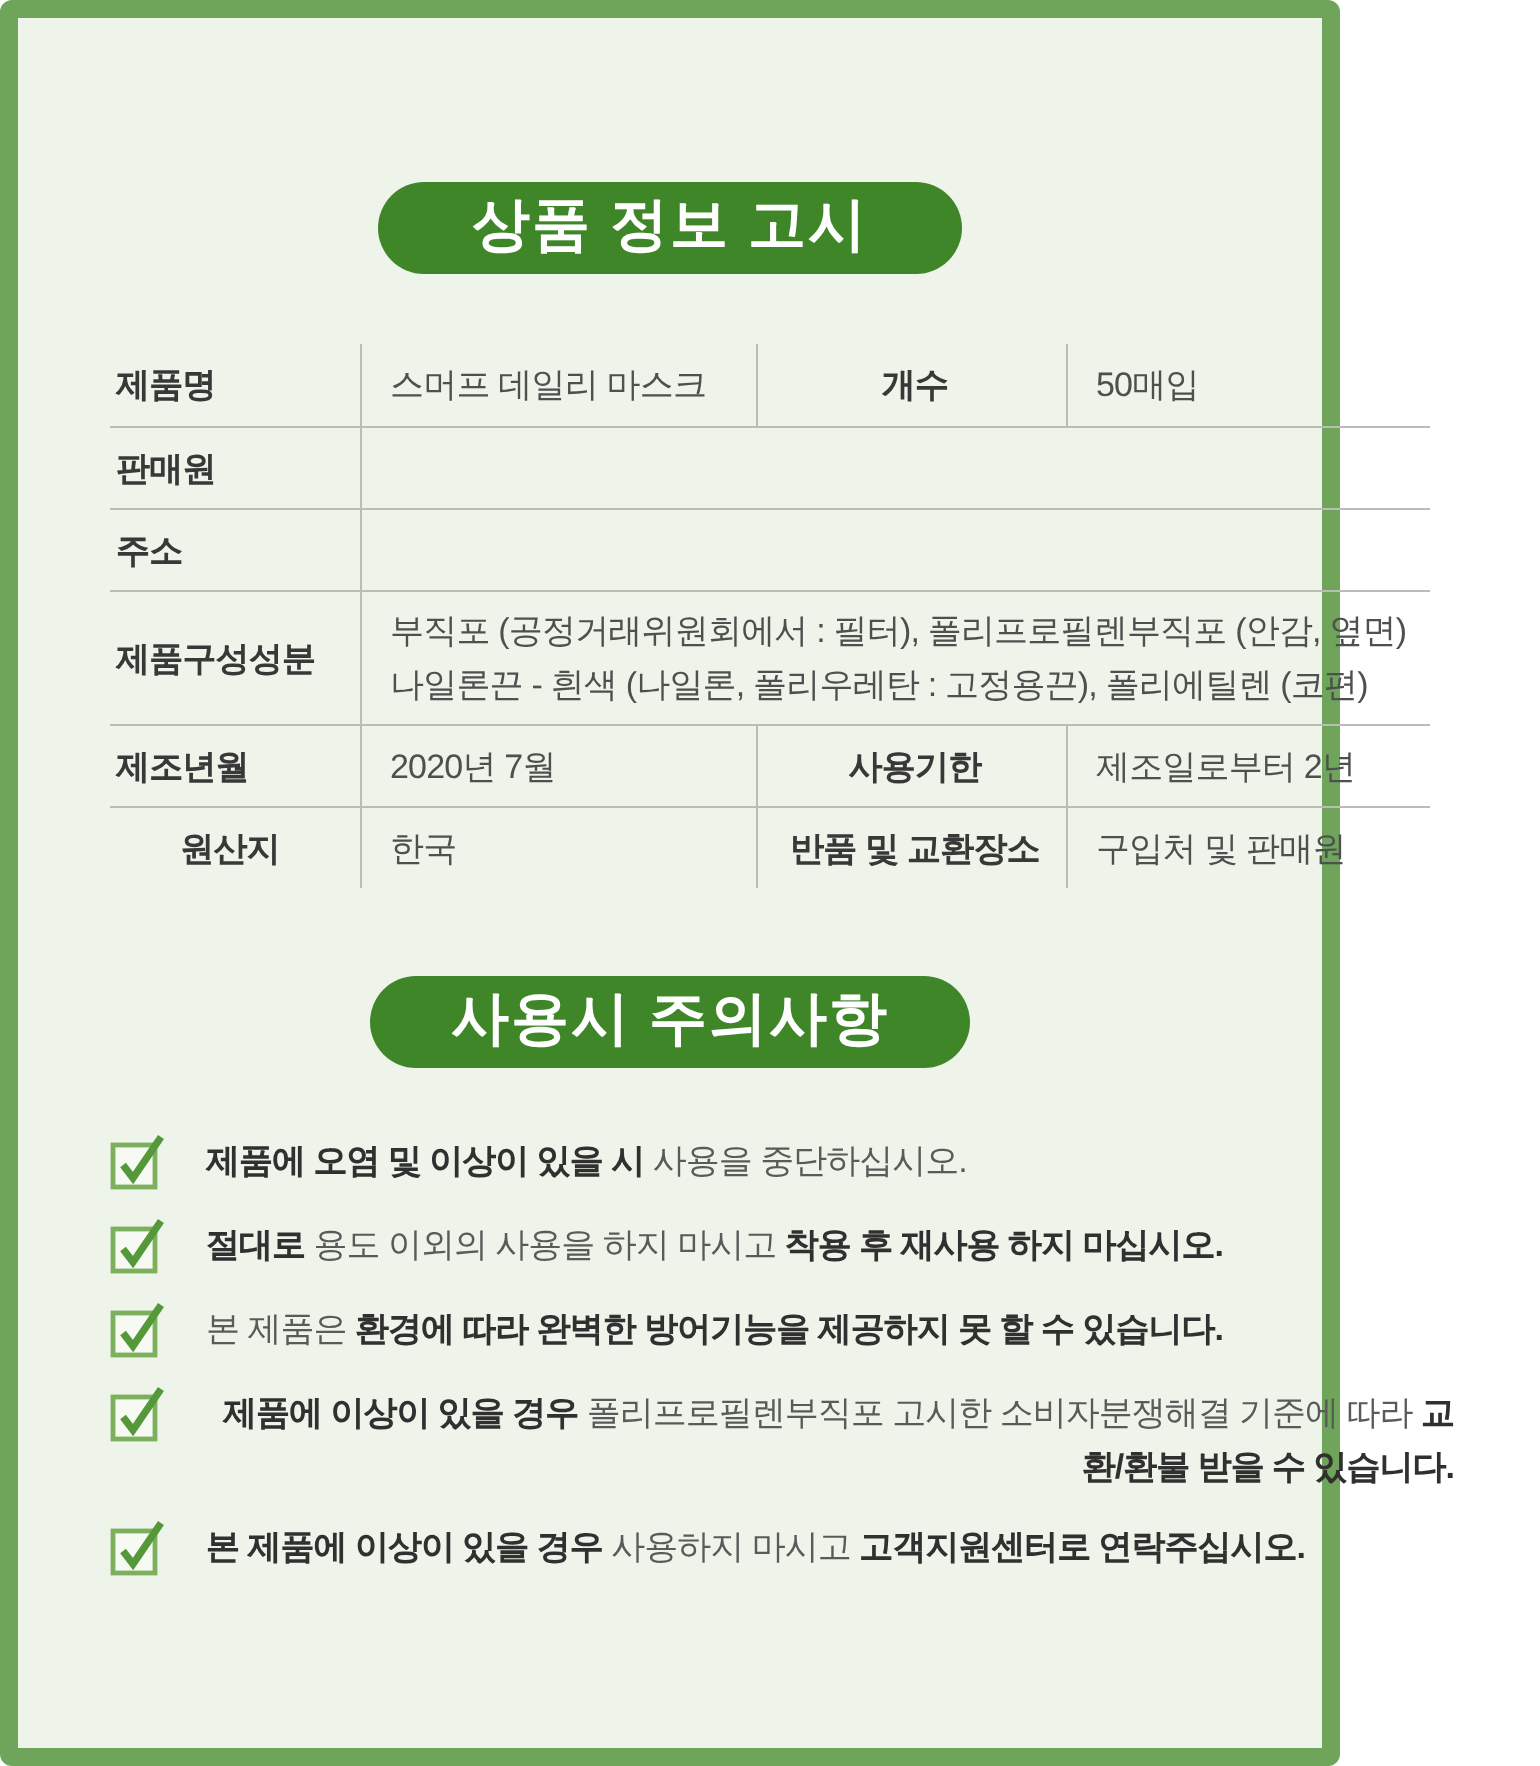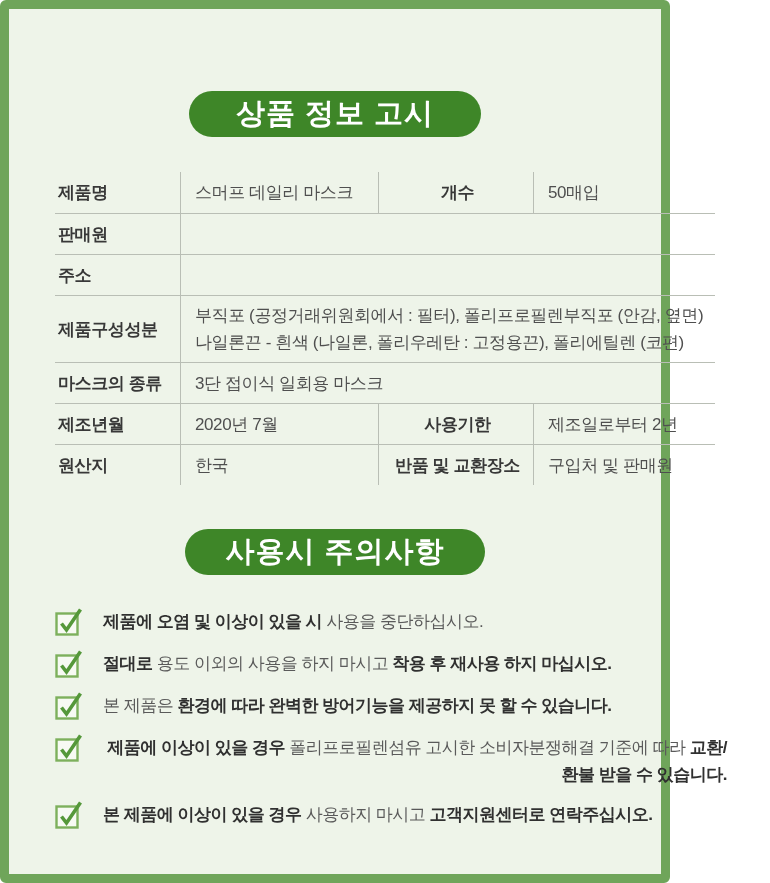--- a/index.html
+++ b/index.html
@@ -148,42 +148,34 @@
         <div class="tcell label" style="grid-column: span 1;">
           <div>제품구성성분</div>
         </div>
         <div class="tcell value vline" style="grid-column: span 3;">
           <div>부직포 (공정거래위원회에서 : 필터), 폴리프로필렌부직포 (안감, 옆면)</div>
           <div>나일론끈 - 흰색 (나일론, 폴리우레탄 : 고정용끈), 폴리에틸렌 (코편)</div>
         </div>
       </div>
       <div class="trow">
         <div class="tcell label" style="grid-column: span 1;">
-          <div>마스크의 종류</div>
-        </div>
-        <div class="tcell value vline" style="grid-column: span 3;">
-          <div>3단 접이식 일회용 마스크</div>
-        </div>
-      </div>
-      <div class="trow">
-        <div class="tcell label" style="grid-column: span 1;">
           <div>제조년월</div>
         </div>
         <div class="tcell value vline" style="grid-column: span 1;">
           <div>2020년 7월</div>
         </div>
         <div class="tcell label vline" style="grid-column: span 1;">
           <div>사용기한</div>
         </div>
         <div class="tcell value vline" style="grid-column: span 1;">
           <div>제조일로부터 2년</div>
         </div>
       </div>
       <div class="trow">
-        <div class="tcell label" style="grid-column: span 1;">
+        <div class="tcell label" style="grid-column: span 1; align-items: center;">
           <div>원산지</div>
         </div>
         <div class="tcell value vline" style="grid-column: span 1;">
           <div>한국</div>
         </div>
         <div class="tcell label vline" style="grid-column: span 1;">
           <div>반품 및 교환장소</div>
         </div>
         <div class="tcell value vline" style="grid-column: span 1;">
           <div>구입처 및 판매원</div>
@@ -215,21 +207,21 @@
   <rect x="1.5" y="6.5" width="21" height="21" fill="var(--checkbox_fill)" stroke="var(--checkbox_border)" stroke-width="2.4"></rect>
   <path d="M6.5 16.5 L11.5 23 L25.5 2.5" fill="none" stroke="var(--check_green)" stroke-width="3.6" stroke-linecap="butt" stroke-linejoin="miter"></path>
 </svg>
         <p class="check-text"><span class="seg-regular">본 제품은 </span><span class="seg-bold">환경에 따라 완벽한 방어기능을 제공하지 못 할 수 있습니다.</span></p>
       </li>
       <li class="check-item">
         <svg class="checkbox-icon" viewBox="0 0 30 30" xmlns="http://www.w3.org/2000/svg">
   <rect x="1.5" y="6.5" width="21" height="21" fill="var(--checkbox_fill)" stroke="var(--checkbox_border)" stroke-width="2.4"></rect>
   <path d="M6.5 16.5 L11.5 23 L25.5 2.5" fill="none" stroke="var(--check_green)" stroke-width="3.6" stroke-linecap="butt" stroke-linejoin="miter"></path>
 </svg>
-        <p class="check-text"><span class="seg-bold">제품에 이상이 있을 경우 </span><span class="seg-regular">폴리프로필렌섬유 고시한 소비자분쟁해결 기준에 따라 </span><span class="seg-bold">교환/환불 받을 수 있습니다.</span></p>
+        <p class="check-text"><span class="seg-bold">제품에 이상이 있을 경우 </span><span class="seg-regular">폴리프로필렌부직포 고시한 소비자분쟁해결 기준에 따라 </span><span class="seg-bold">교환/환불 받을 수 있습니다.</span></p>
       </li>
       <li class="check-item">
         <svg class="checkbox-icon" viewBox="0 0 30 30" xmlns="http://www.w3.org/2000/svg">
   <rect x="1.5" y="6.5" width="21" height="21" fill="var(--checkbox_fill)" stroke="var(--checkbox_border)" stroke-width="2.4"></rect>
   <path d="M6.5 16.5 L11.5 23 L25.5 2.5" fill="none" stroke="var(--check_green)" stroke-width="3.6" stroke-linecap="butt" stroke-linejoin="miter"></path>
 </svg>
         <p class="check-text"><span class="seg-bold">본 제품에 이상이 있을 경우 </span><span class="seg-regular">사용하지 마시고 </span><span class="seg-bold">고객지원센터로 연락주십시오.</span></p>
       </li>
     </ul>
 

